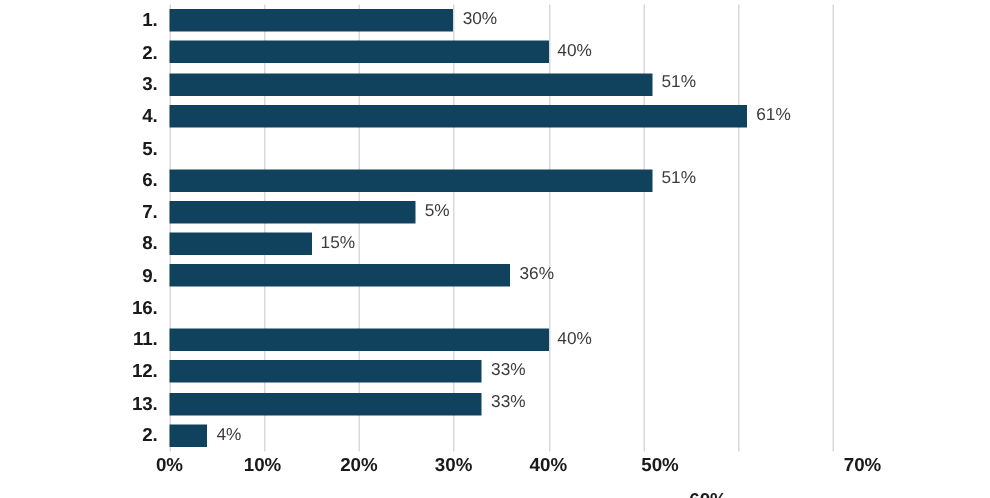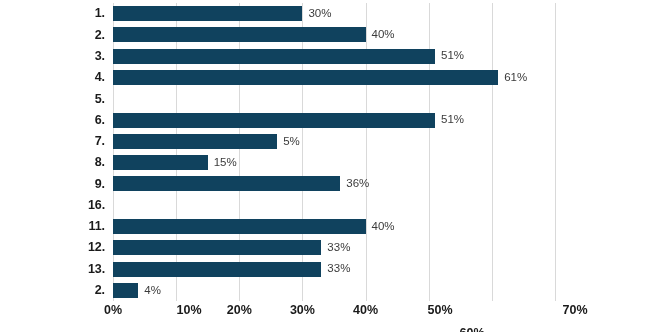--- a/index.html
+++ b/index.html
@@ -215,21 +215,21 @@
         <div class="cat-label">2.</div>
         <div class="bar-track">
           <div class="bar" style="width: 25.2571px; background: rgb(16, 66, 94);"></div>
           <span class="bar-value">4%</span>
         </div>
       </div>
     </div>
 
   <div id="x-axis-labels">
       <div class="x-tick" style="left: 0px;">0%</div>
-      <div class="x-tick" style="left: 76px; text-align: right;">10%</div>
+      <div class="x-tick" style="left: 62px; text-align: right;">10%</div>
       <div class="x-tick" style="left: 126.286px;">20%</div>
       <div class="x-tick" style="left: 189.429px;">30%</div>
       <div class="x-tick" style="left: 252.571px;">40%</div>
       <div class="x-tick" style="left: 327px;">50%</div>
       <div class="x-tick" style="left: 359px; margin-top: 23px;">60%</div>
       <div class="x-tick" style="left: 462px;">70%</div>
     </div>
 
 </div>
 

